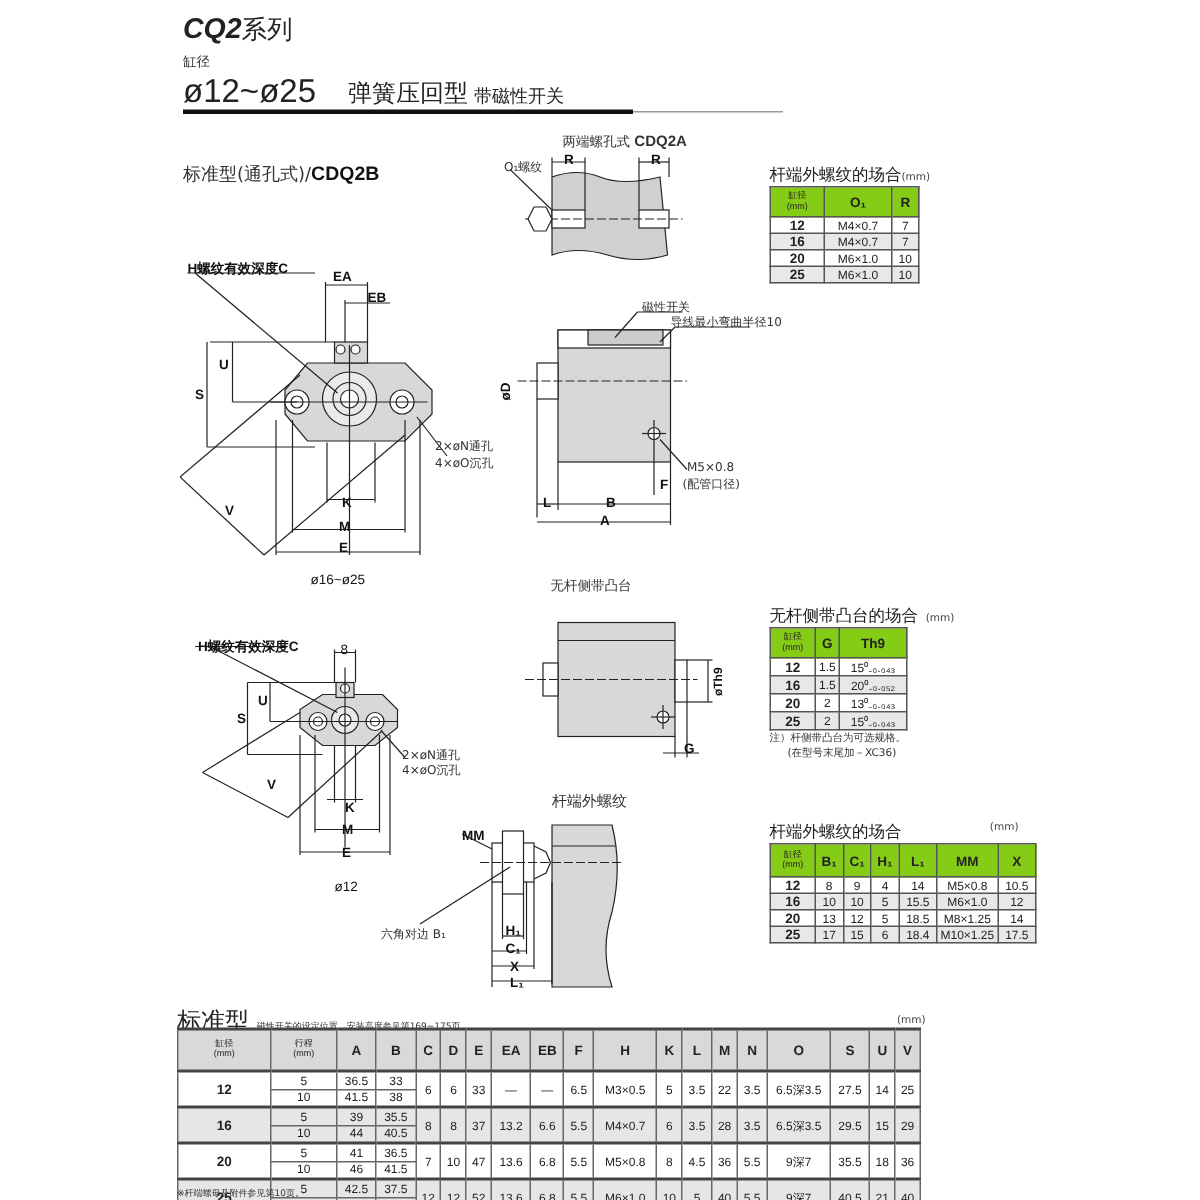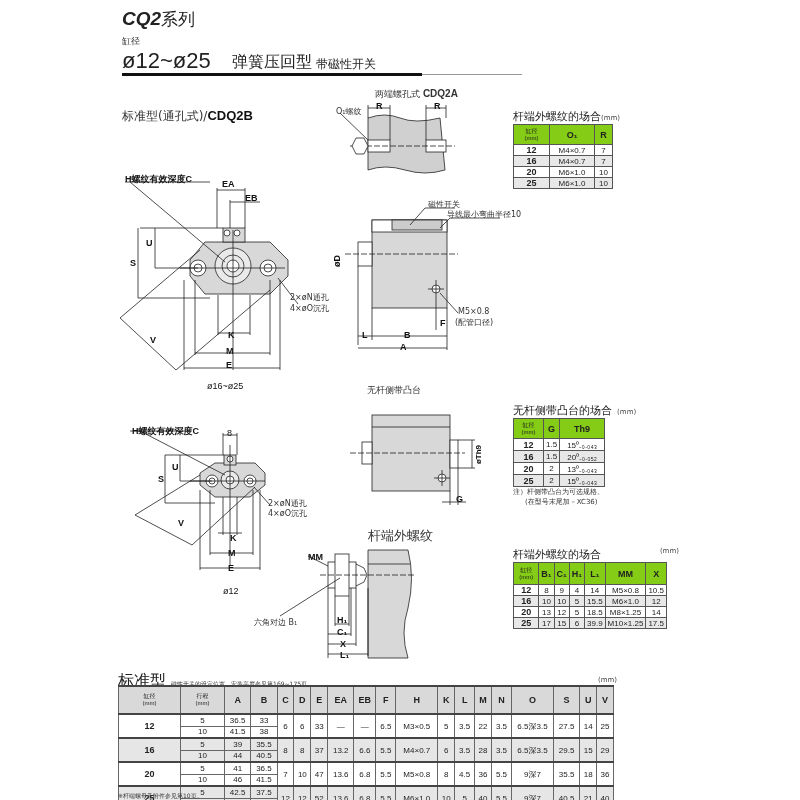--- a/index.html
+++ b/index.html
@@ -225,21 +225,21 @@
 <div class="abs lbl" style="left:172px;top:462px;">U</div>
 <div class="abs lbl" style="left:158px;top:474px;">S</div>
 <div class="abs lbl" style="left:230px;top:533px;">K</div>
 <div class="abs lbl" style="left:228px;top:548px;">M</div>
 <div class="abs lbl" style="left:228px;top:563px;">E</div>
 <div class="abs lbl" style="left:178px;top:518px;">V</div>
 <div class="abs small" style="left:268px;top:498px;">2×øN通孔</div>
 <div class="abs small" style="left:268px;top:508px;">4×øO沉孔</div>
 <div class="abs lbl" style="left:223px;top:586px;font-weight:normal;">ø12</div>
 
-<div class="abs small" style="left:368px;top:527px;font-size:13px;">杆端外螺纹</div>
+<div class="abs small" style="left:368px;top:527px;font-size:10px;">杆端外螺纹</div>
 <svg class="abs" style="left:250px;top:548px;" width="170" height="120">
   <g stroke="#222" stroke-width="0.8">
     <path d="M118,2 L158,2 Q165,30 158,60 Q150,85 158,110 L118,110 Z" fill="#d8d8d8"></path>
     <line x1="118" y1="16" x2="160" y2="16"></line>
     <rect x="78" y="10" width="40" height="0"></rect>
     <polygon points="106,16 114,20 117,27 114,34 106,38 100,27" fill="#fff"></polygon>
     <rect x="78" y="14" width="28" height="26" fill="#fff"></rect>
     <rect x="85" y="6" width="14" height="42" fill="#fff"></rect>
     <line x1="70" y1="27" x2="165" y2="27" stroke-dasharray="6,2"></line>
     <line x1="78" y1="40" x2="78" y2="110" fill="none"></line>
@@ -326,21 +326,21 @@
           <td>15⁰₋₀.₀₄₃</td>
         </tr>
   </tbody>
     </table>
   <div class="note">注）杆侧带凸台为可选规格。</div>
   <div class="note" style="padding-left:12px;">(在型号末尾加－XC36)</div>
 </div>
 
 <div class="abs" style="left:513px;top:543px;width:166px;">
   <div style="position:relative;"><span class="tbl-title">杆端外螺纹的场合</span><span class="tbl-unit" style="position:absolute;right:0;top:4px;">(mm)</span></div>
-  <table class="spec" style="width:154px;">
+  <table class="spec" style="width:178px;">
     <tbody>
         <tr>
           <th class="sm" style="width:30px;height:22px;">缸径<br>(mm)</th>
           <th>B₁</th>
           <th>C₁</th>
           <th>H₁</th>
           <th>L₁</th>
           <th style="width:40px;">MM</th>
           <th>X</th>
         </tr>
@@ -369,21 +369,21 @@
           <td>5</td>
           <td>18.5</td>
           <td>M8×1.25</td>
           <td>14</td>
         </tr>
     <tr class="alt">
           <td class="bore">25</td>
           <td>17</td>
           <td>15</td>
           <td>6</td>
-          <td>39.9</td>
+          <td>18.4</td>
           <td>M10×1.25</td>
           <td>17.5</td>
         </tr>
   </tbody>
     </table>
 </div>
 
 <div class="abs" style="left:118px;top:671px;">
   <span style="font-size:16px;">标准型</span>
   <span style="font-size:6px;color:#333;">磁性开关的设定位置、安装高度参见第169~175页。</span>

